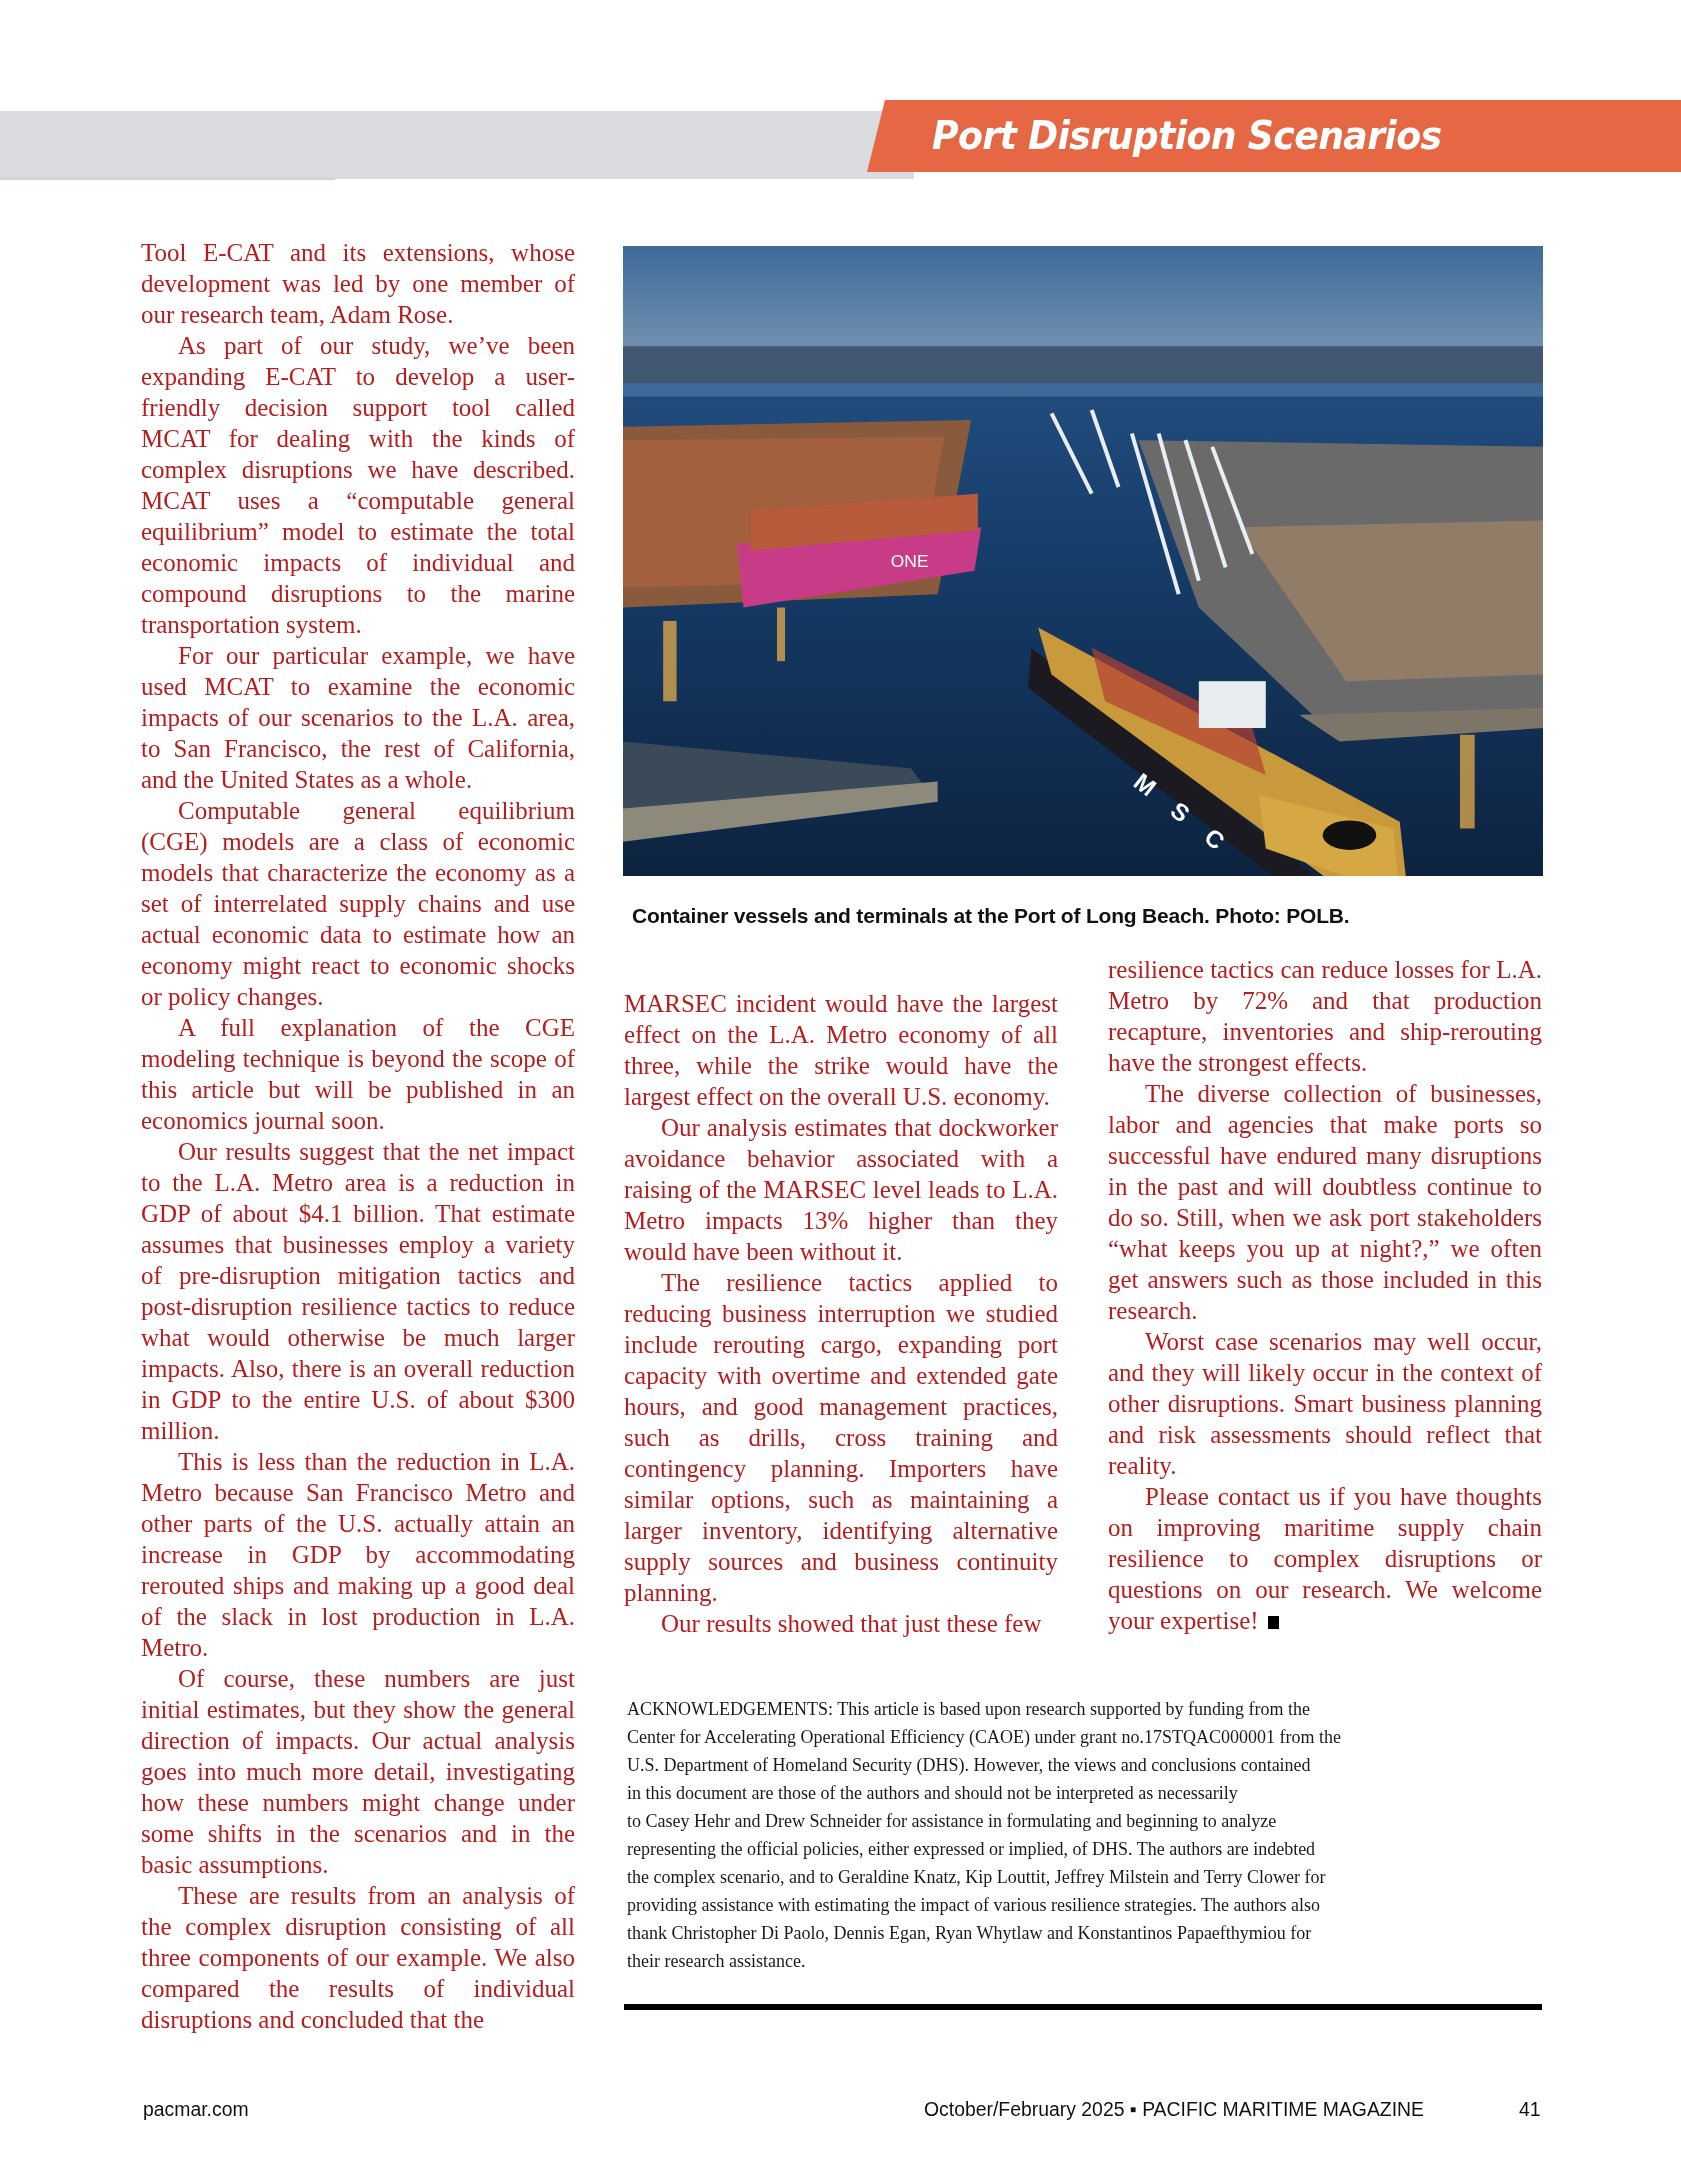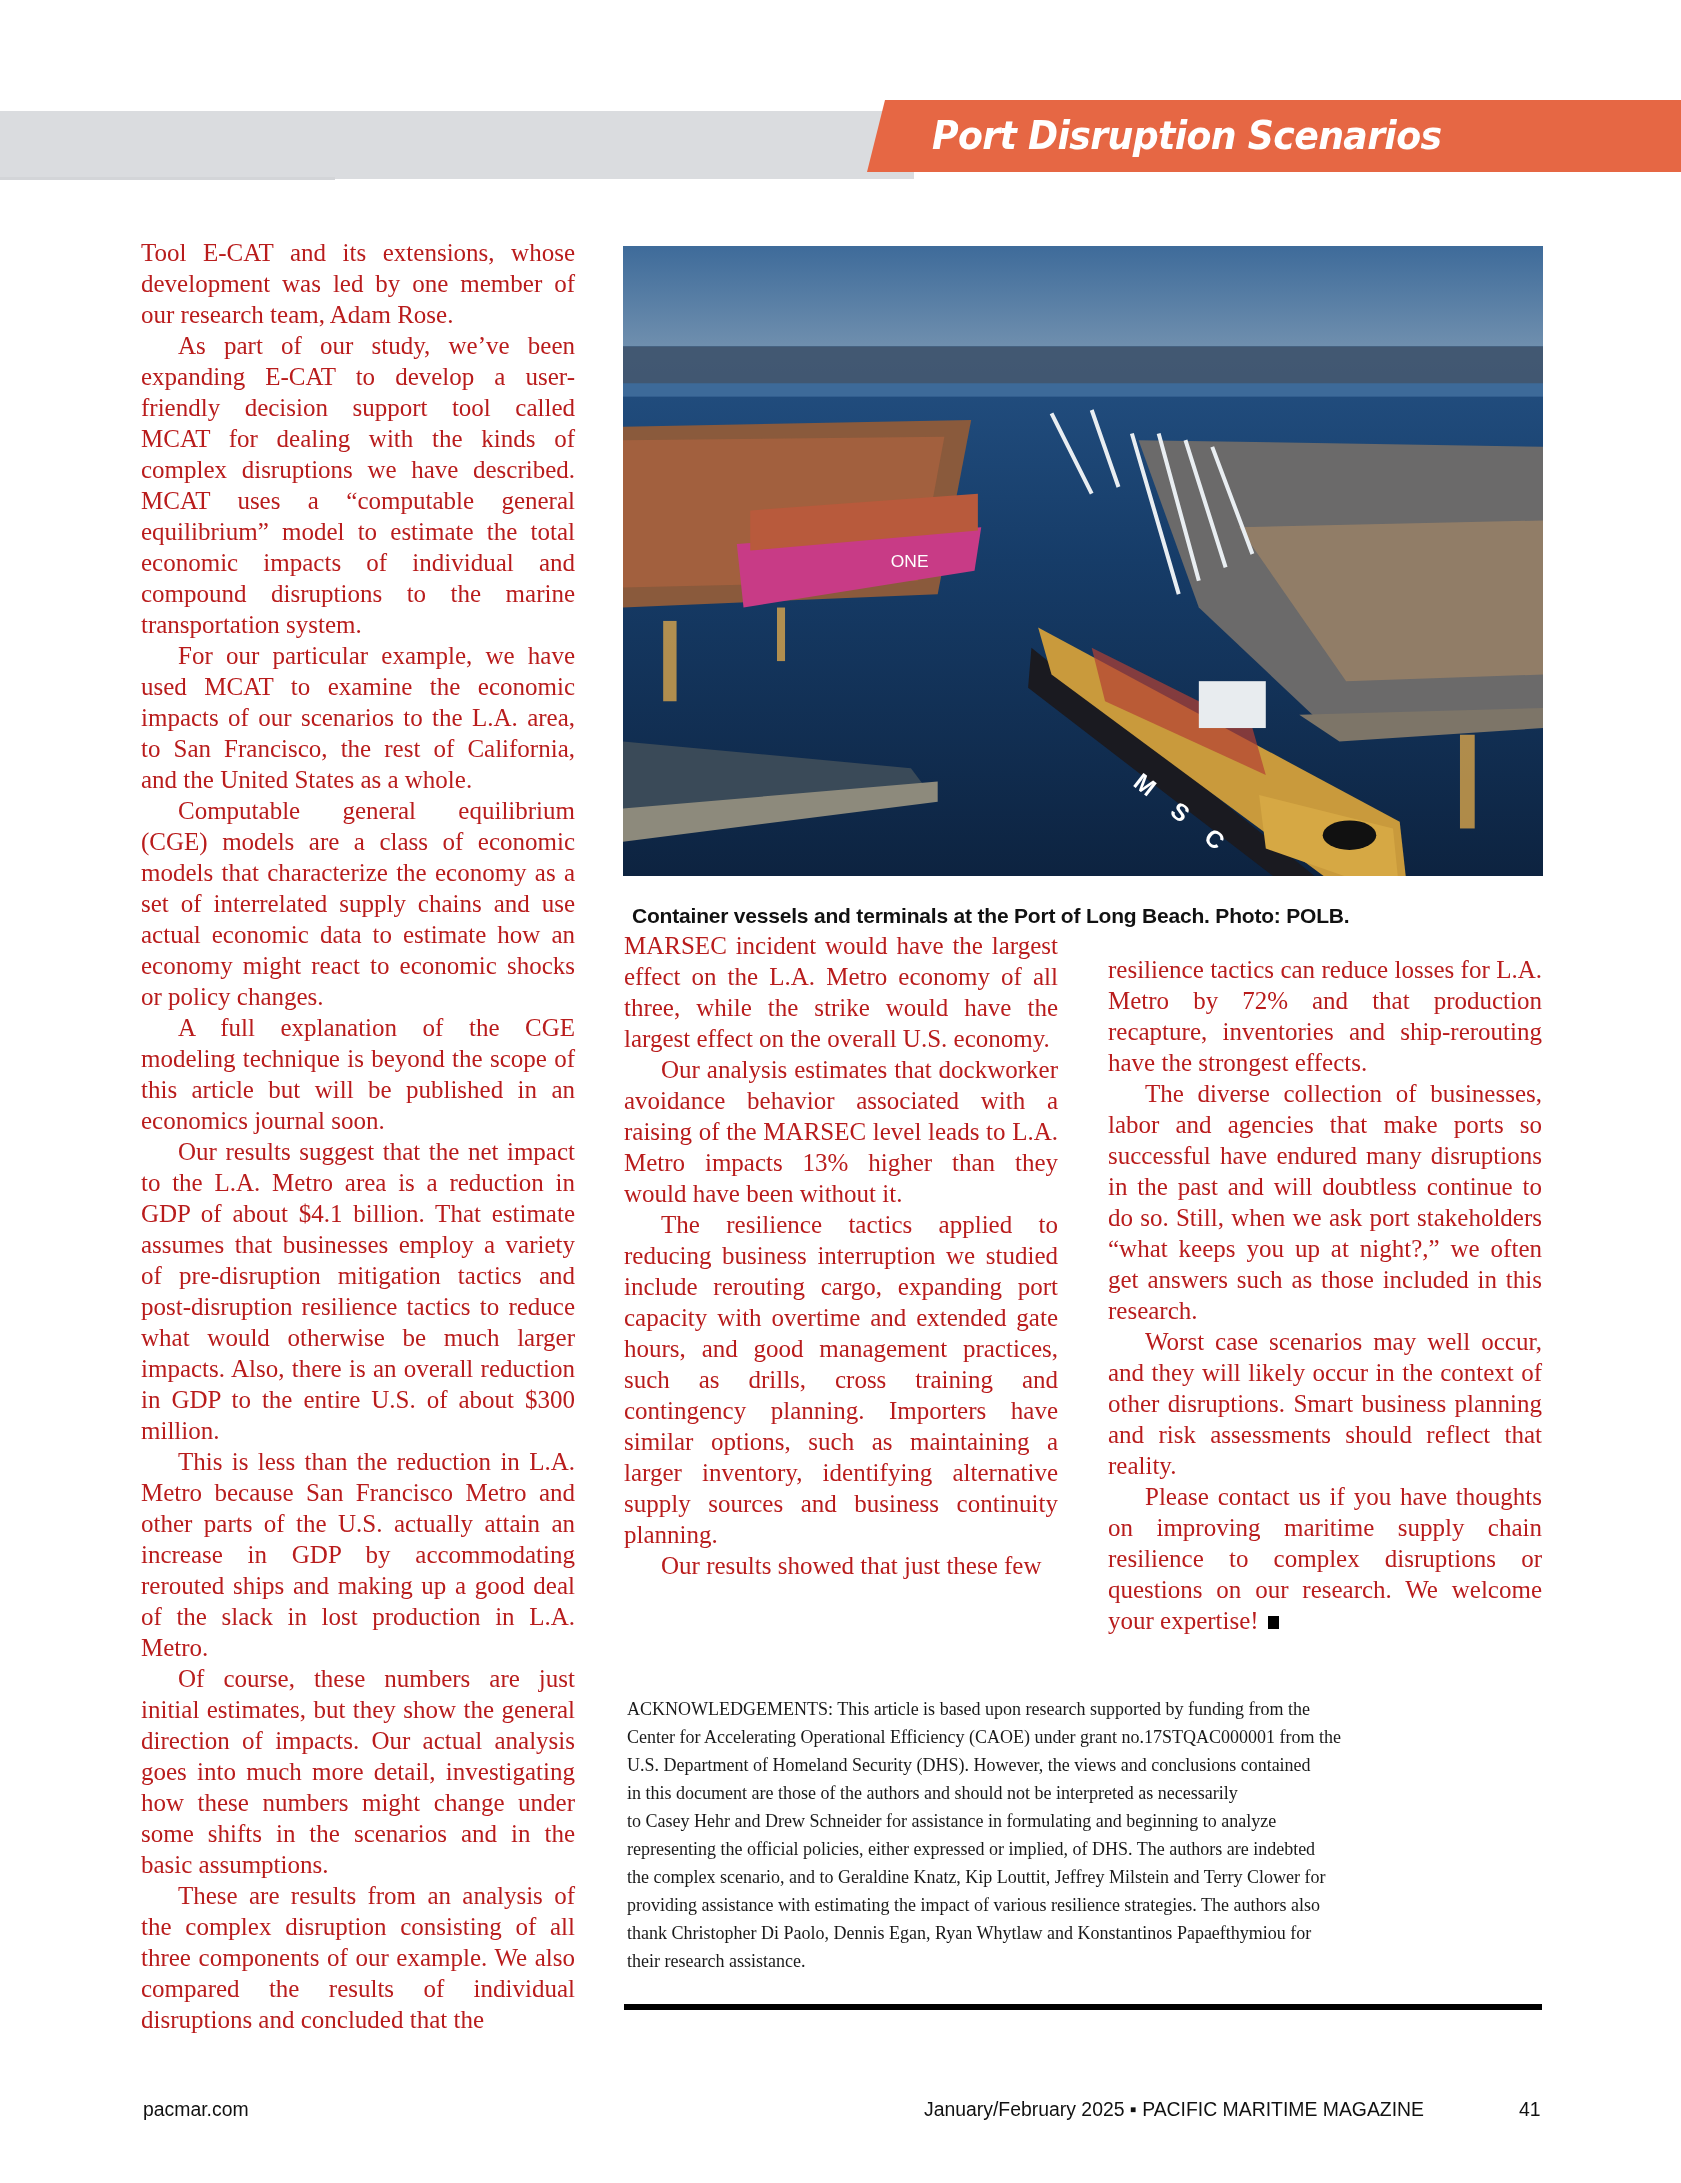--- a/index.html
+++ b/index.html
@@ -30,21 +30,21 @@
   
   .col {
     position: absolute;
     font-family: "Liberation Serif", "DejaVu Serif", serif;
     font-size: 25px; line-height: 31px; color: #b91c1c;
     text-align: justify; hyphens: none;
   }
   .col p { margin: 0; text-indent: 0; }
   .col p.indent { text-indent: 37px; }
   .col-left  { left: 141px;  top: 237px;  width: 434px; }
-  .col-mid   { left: 624px;  top: 930px; width: 434px; }
+  .col-mid   { left: 624px;  top: 988px; width: 434px; }
   .col-right { left: 1108px; top: 954px; width: 434px; }
   .end-mark {
     display: inline-block; width: 10.7px; height: 13.4px; background: #000;
     margin-left: 9.4px; vertical-align: baseline;
   }
 
   
   .photo {
     position: absolute; left: 623px; top: 246px; width: 920px; height: 630px;
     overflow: hidden; background: #1d4ed8;
@@ -177,15 +177,15 @@
   <span>to Casey Hehr and Drew Schneider for assistance in formulating and beginning to analyze</span>
   <span>representing the official policies, either expressed or implied, of DHS. The authors are indebted</span>
   <span>the complex scenario, and to Geraldine Knatz, Kip Louttit, Jeffrey Milstein and Terry Clower for</span>
   <span>providing assistance with estimating the impact of various resilience strategies. The authors also</span>
   <span>thank Christopher Di Paolo, Dennis Egan, Ryan Whytlaw and Konstantinos Papaefthymiou for</span>
   <span>their research assistance.</span>
 </div>
 <div class="rule"></div>
 
 <p class="footer footer-left">pacmar.com</p>
-<p class="footer footer-right">January/February 2025 ▪ PACIFIC MARITIME MAGAZINE</p>
+<p class="footer footer-right">October/February 2025 ▪ PACIFIC MARITIME MAGAZINE</p>
 <p class="footer footer-page">41</p>
 
 
 </body></html>

